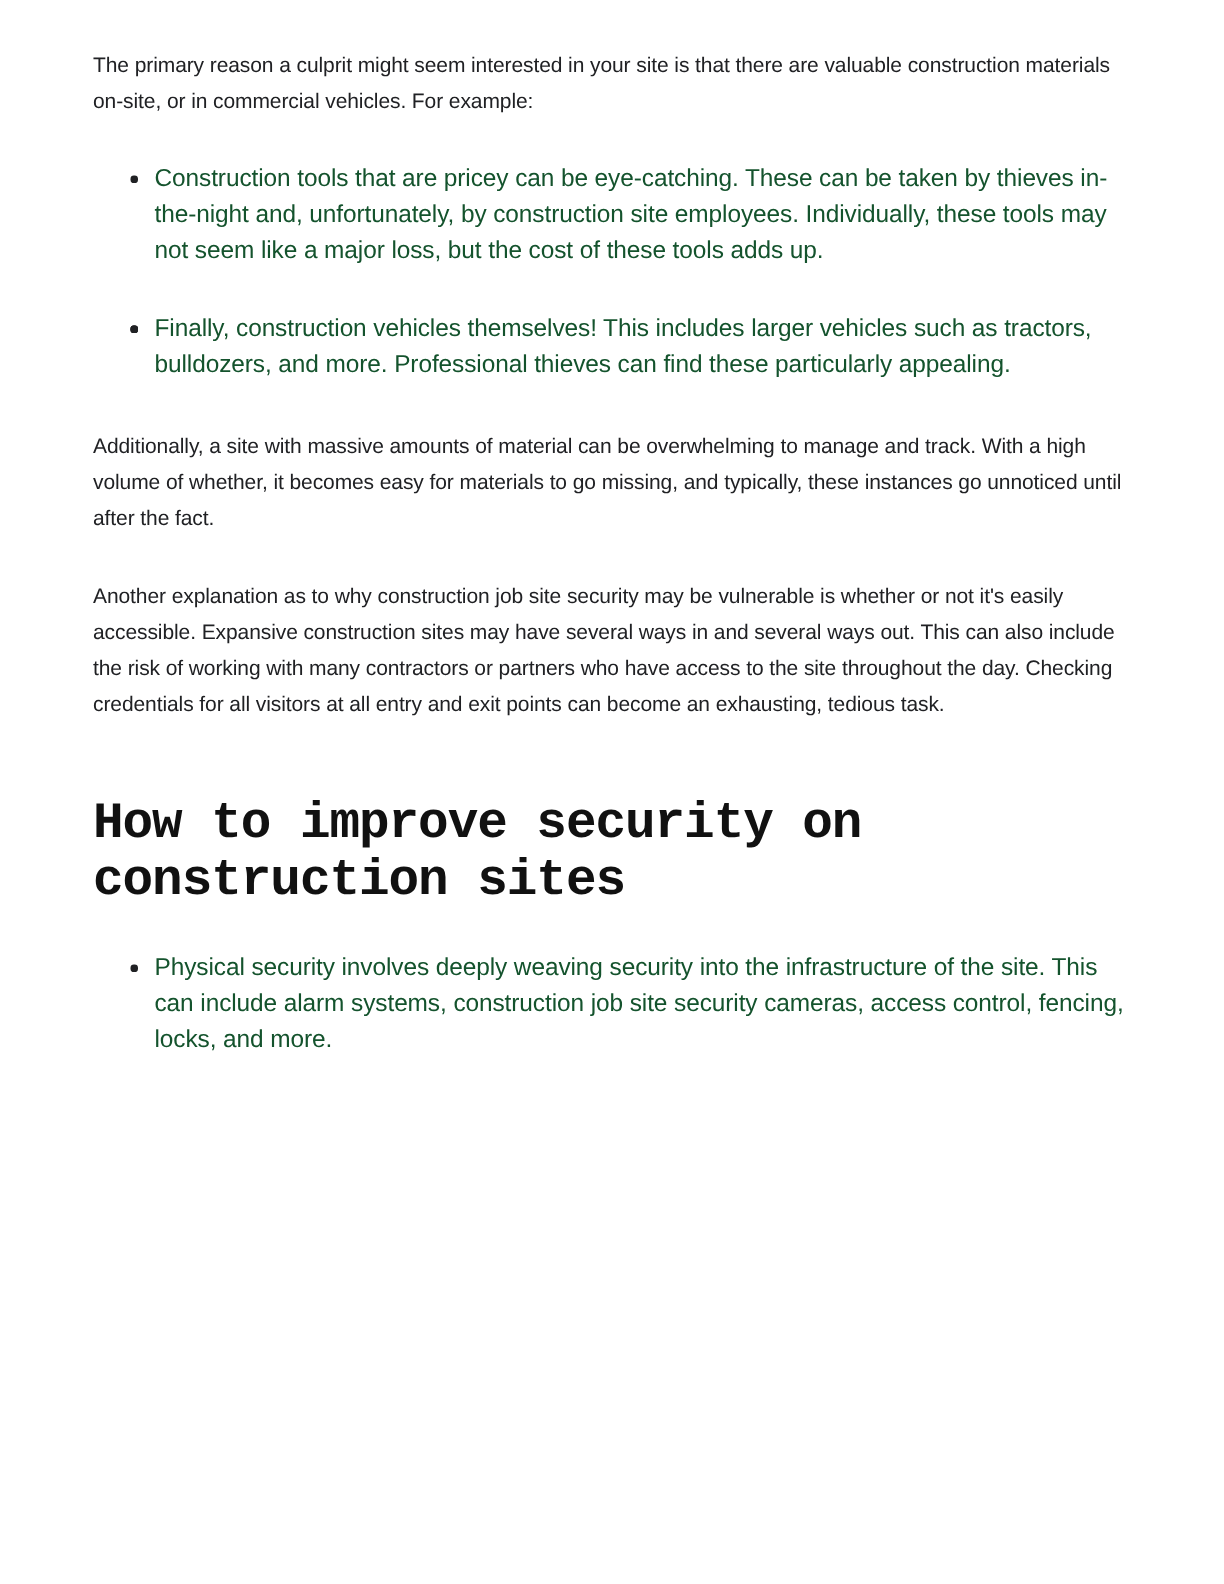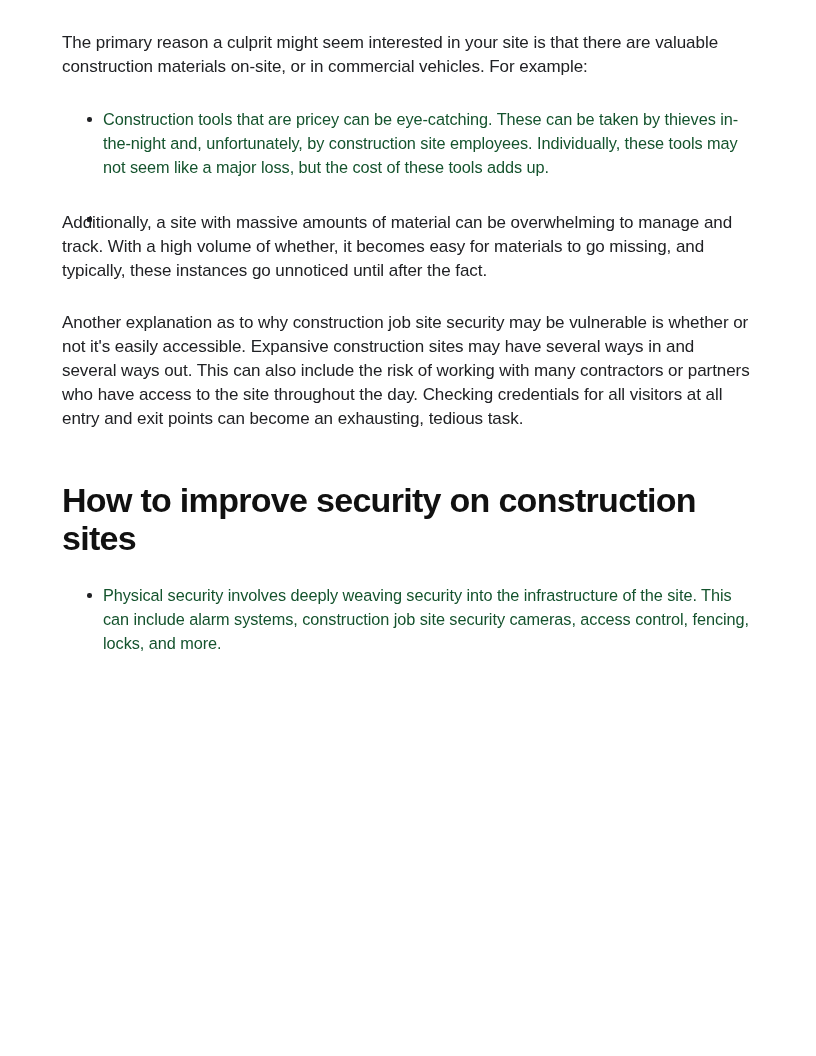--- a/index.html
+++ b/index.html
@@ -24,21 +24,21 @@
     background: #ffffff;
     position: relative;
   }
 
   .article {
     width: 688px;
   }
 
   p.para {
     margin: 0 0 28px 0;
-    font-size: 17px;
+    font-size: 14px;
     line-height: 24px;
     letter-spacing: -0.06px;
     color: #202124;
     font-weight: 400;
   }
 
   ul.bullets {
     margin: 0 0 26px 0;
     padding: 0;
     list-style: none;
@@ -68,20 +68,21 @@
     background: #202124;
   }
 
   h2.section-heading {
     margin: 0 0 20px 0;
     font-size: 34px;
     line-height: 38px;
     font-weight: 700;
     letter-spacing: -0.7px;
     color: #111111;
+    font-family: Liberation Mono, monospace;
   }
 
   .block-gap-intro { margin-bottom: 30px; }
   .gap-before-heading { height: 22px; }
   .gap-after-bullets { height: 4px; }
   .gap-before-last-list { height: 6px; }
 </style>
 </head>
 <body>
 
@@ -96,20 +97,21 @@
         <span>Construction tools that are pricey can be eye-catching. These can be taken by thieves in-the-night and, unfortunately, by construction site employees. Individually, these tools may not seem like a major loss, but the cost of these tools adds up.</span>
       </li>
       <li>
         <span class="dot"></span>
       </li>
       <li>
         <span class="dot"></span>
       </li>
       <li>
         <span class="dot"></span>
+        <span>Finally, construction vehicles themselves! This includes larger vehicles such as tractors, bulldozers, and more. Professional thieves can find these particularly appealing.</span>
       </li>
     </ul>
 
     <div class="gap-after-bullets"></div>
 
     <p class="para">Additionally, a site with massive amounts of material can be overwhelming to manage and track. With a high volume of whether, it becomes easy for materials to go missing, and typically, these instances go unnoticed until after the fact.</p>
 
     <p class="para">Another explanation as to why construction job site security may be vulnerable is whether or not it's easily accessible. Expansive construction sites may have several ways in and several ways out. This can also include the risk of working with many contractors or partners who have access to the site throughout the day. Checking credentials for all visitors at all entry and exit points can become an exhausting, tedious task.</p>
 
     <div class="gap-before-heading"></div>

